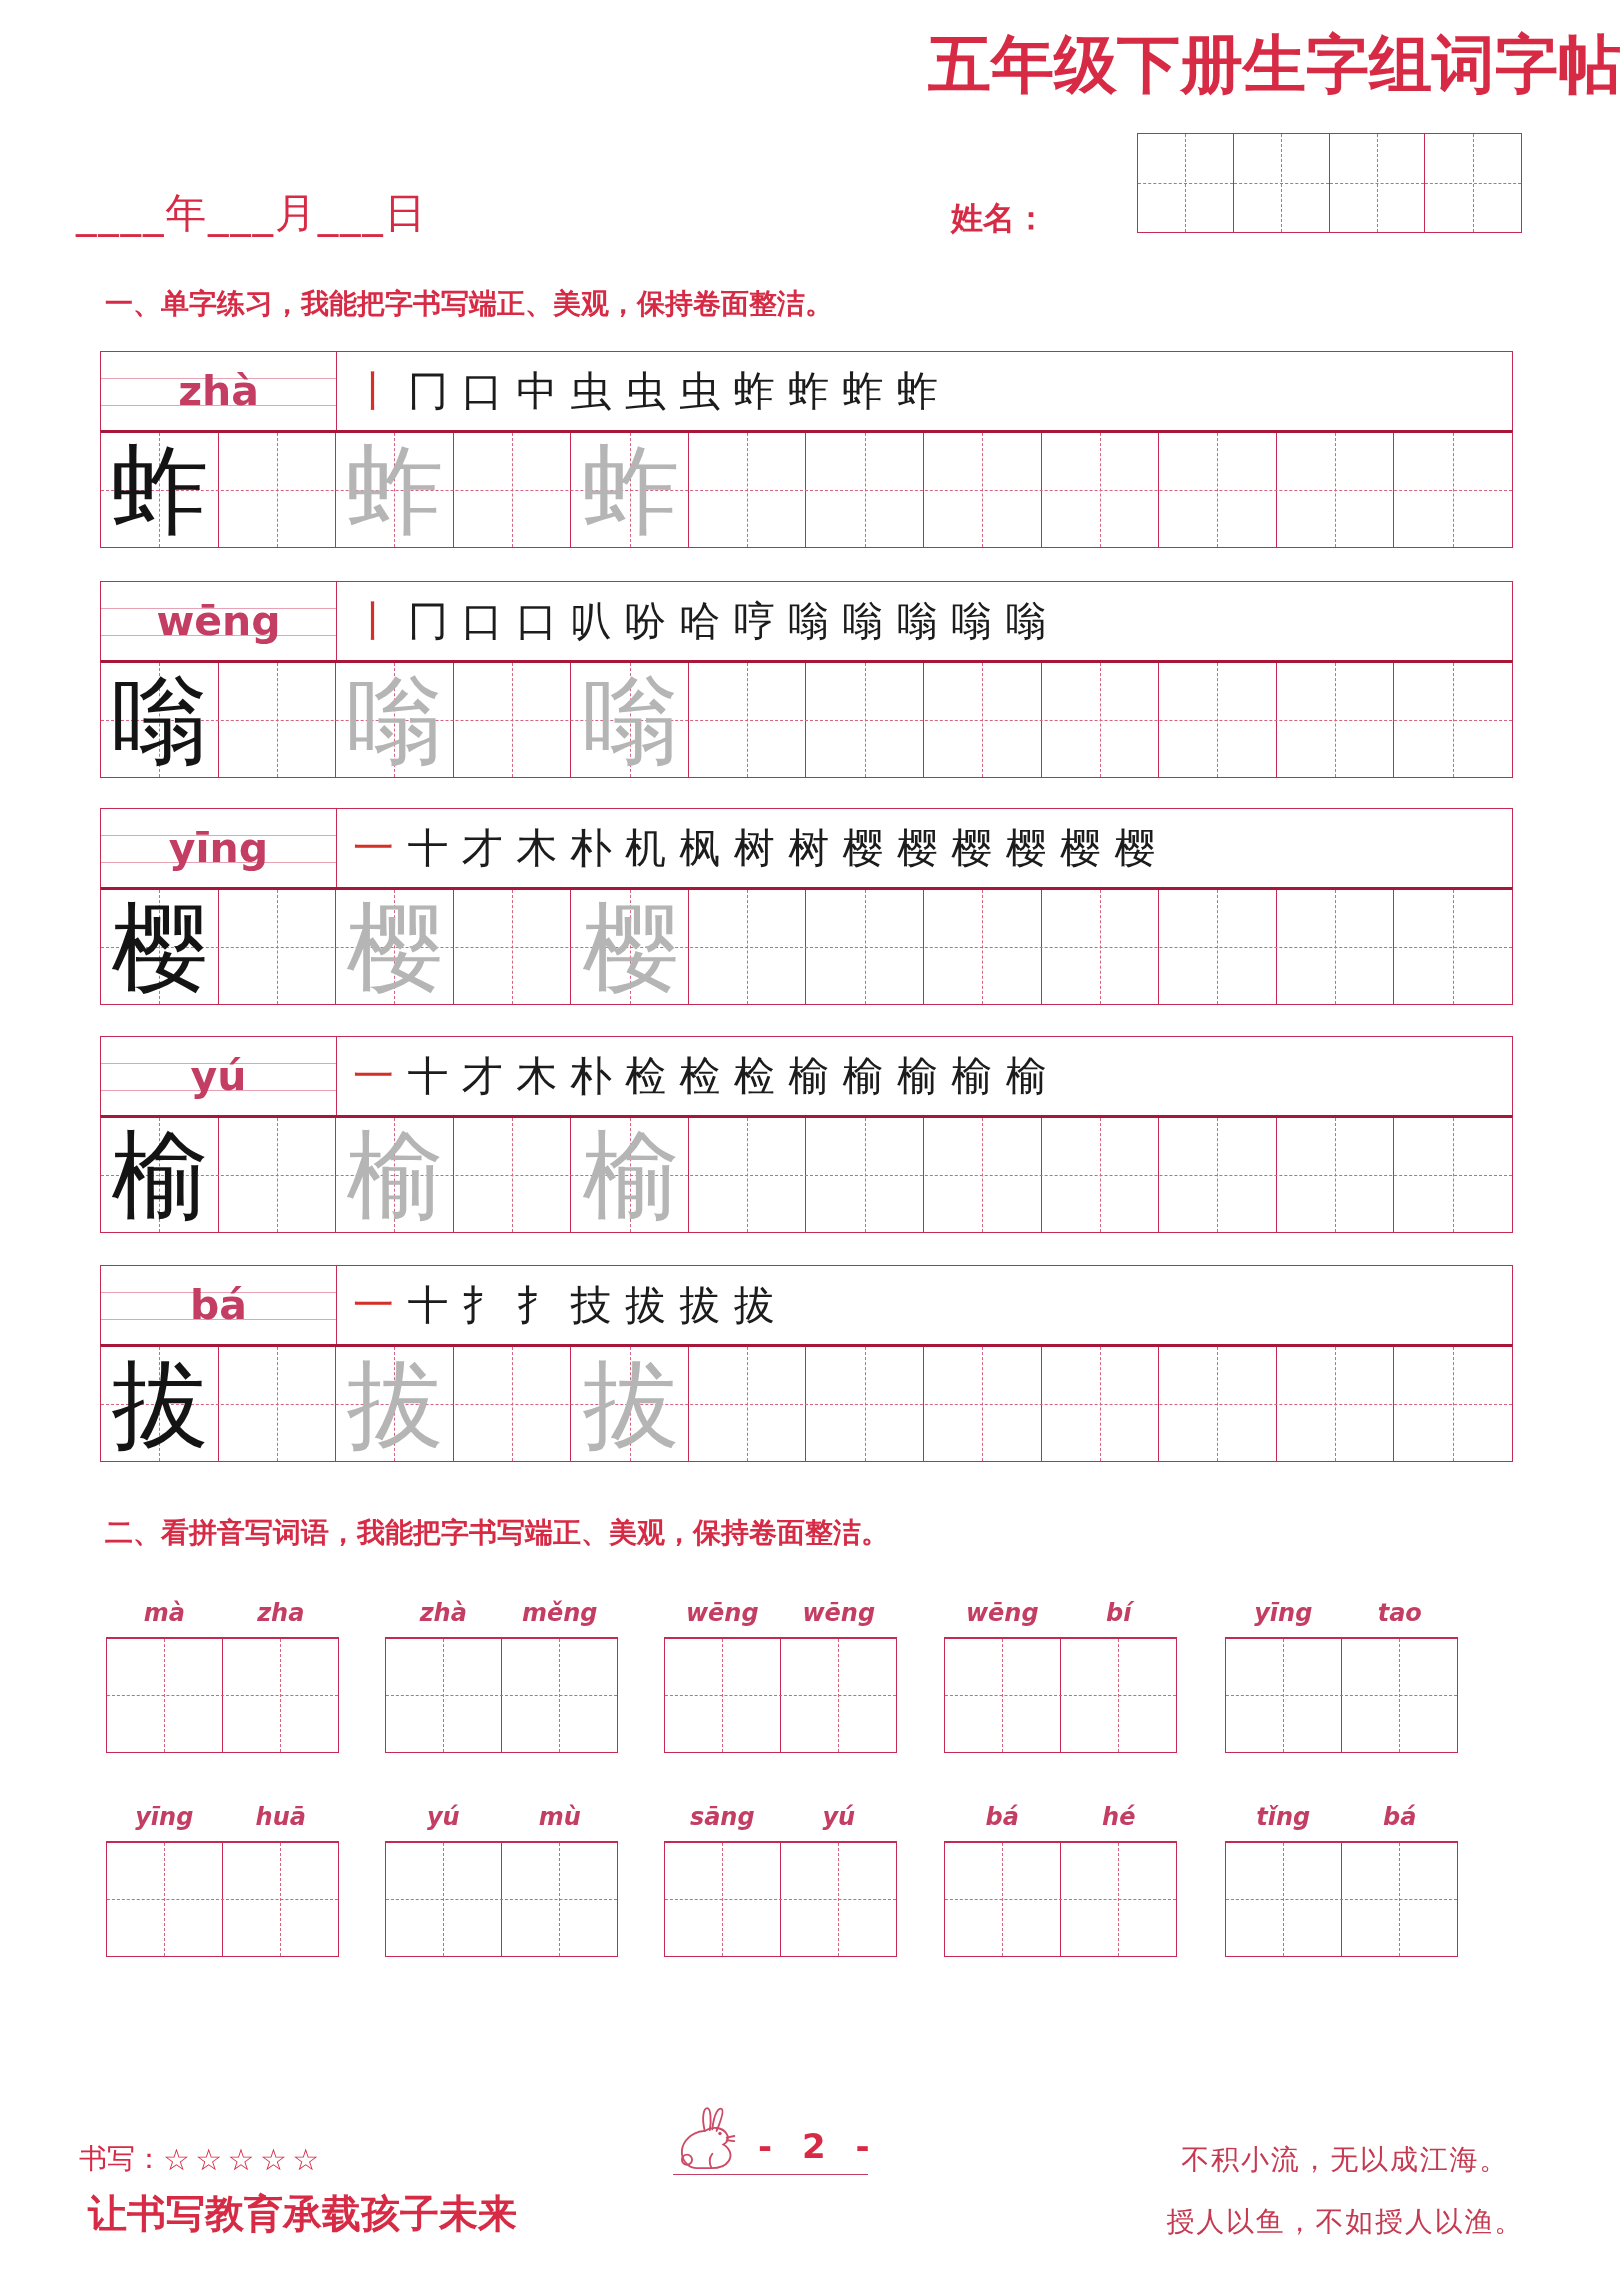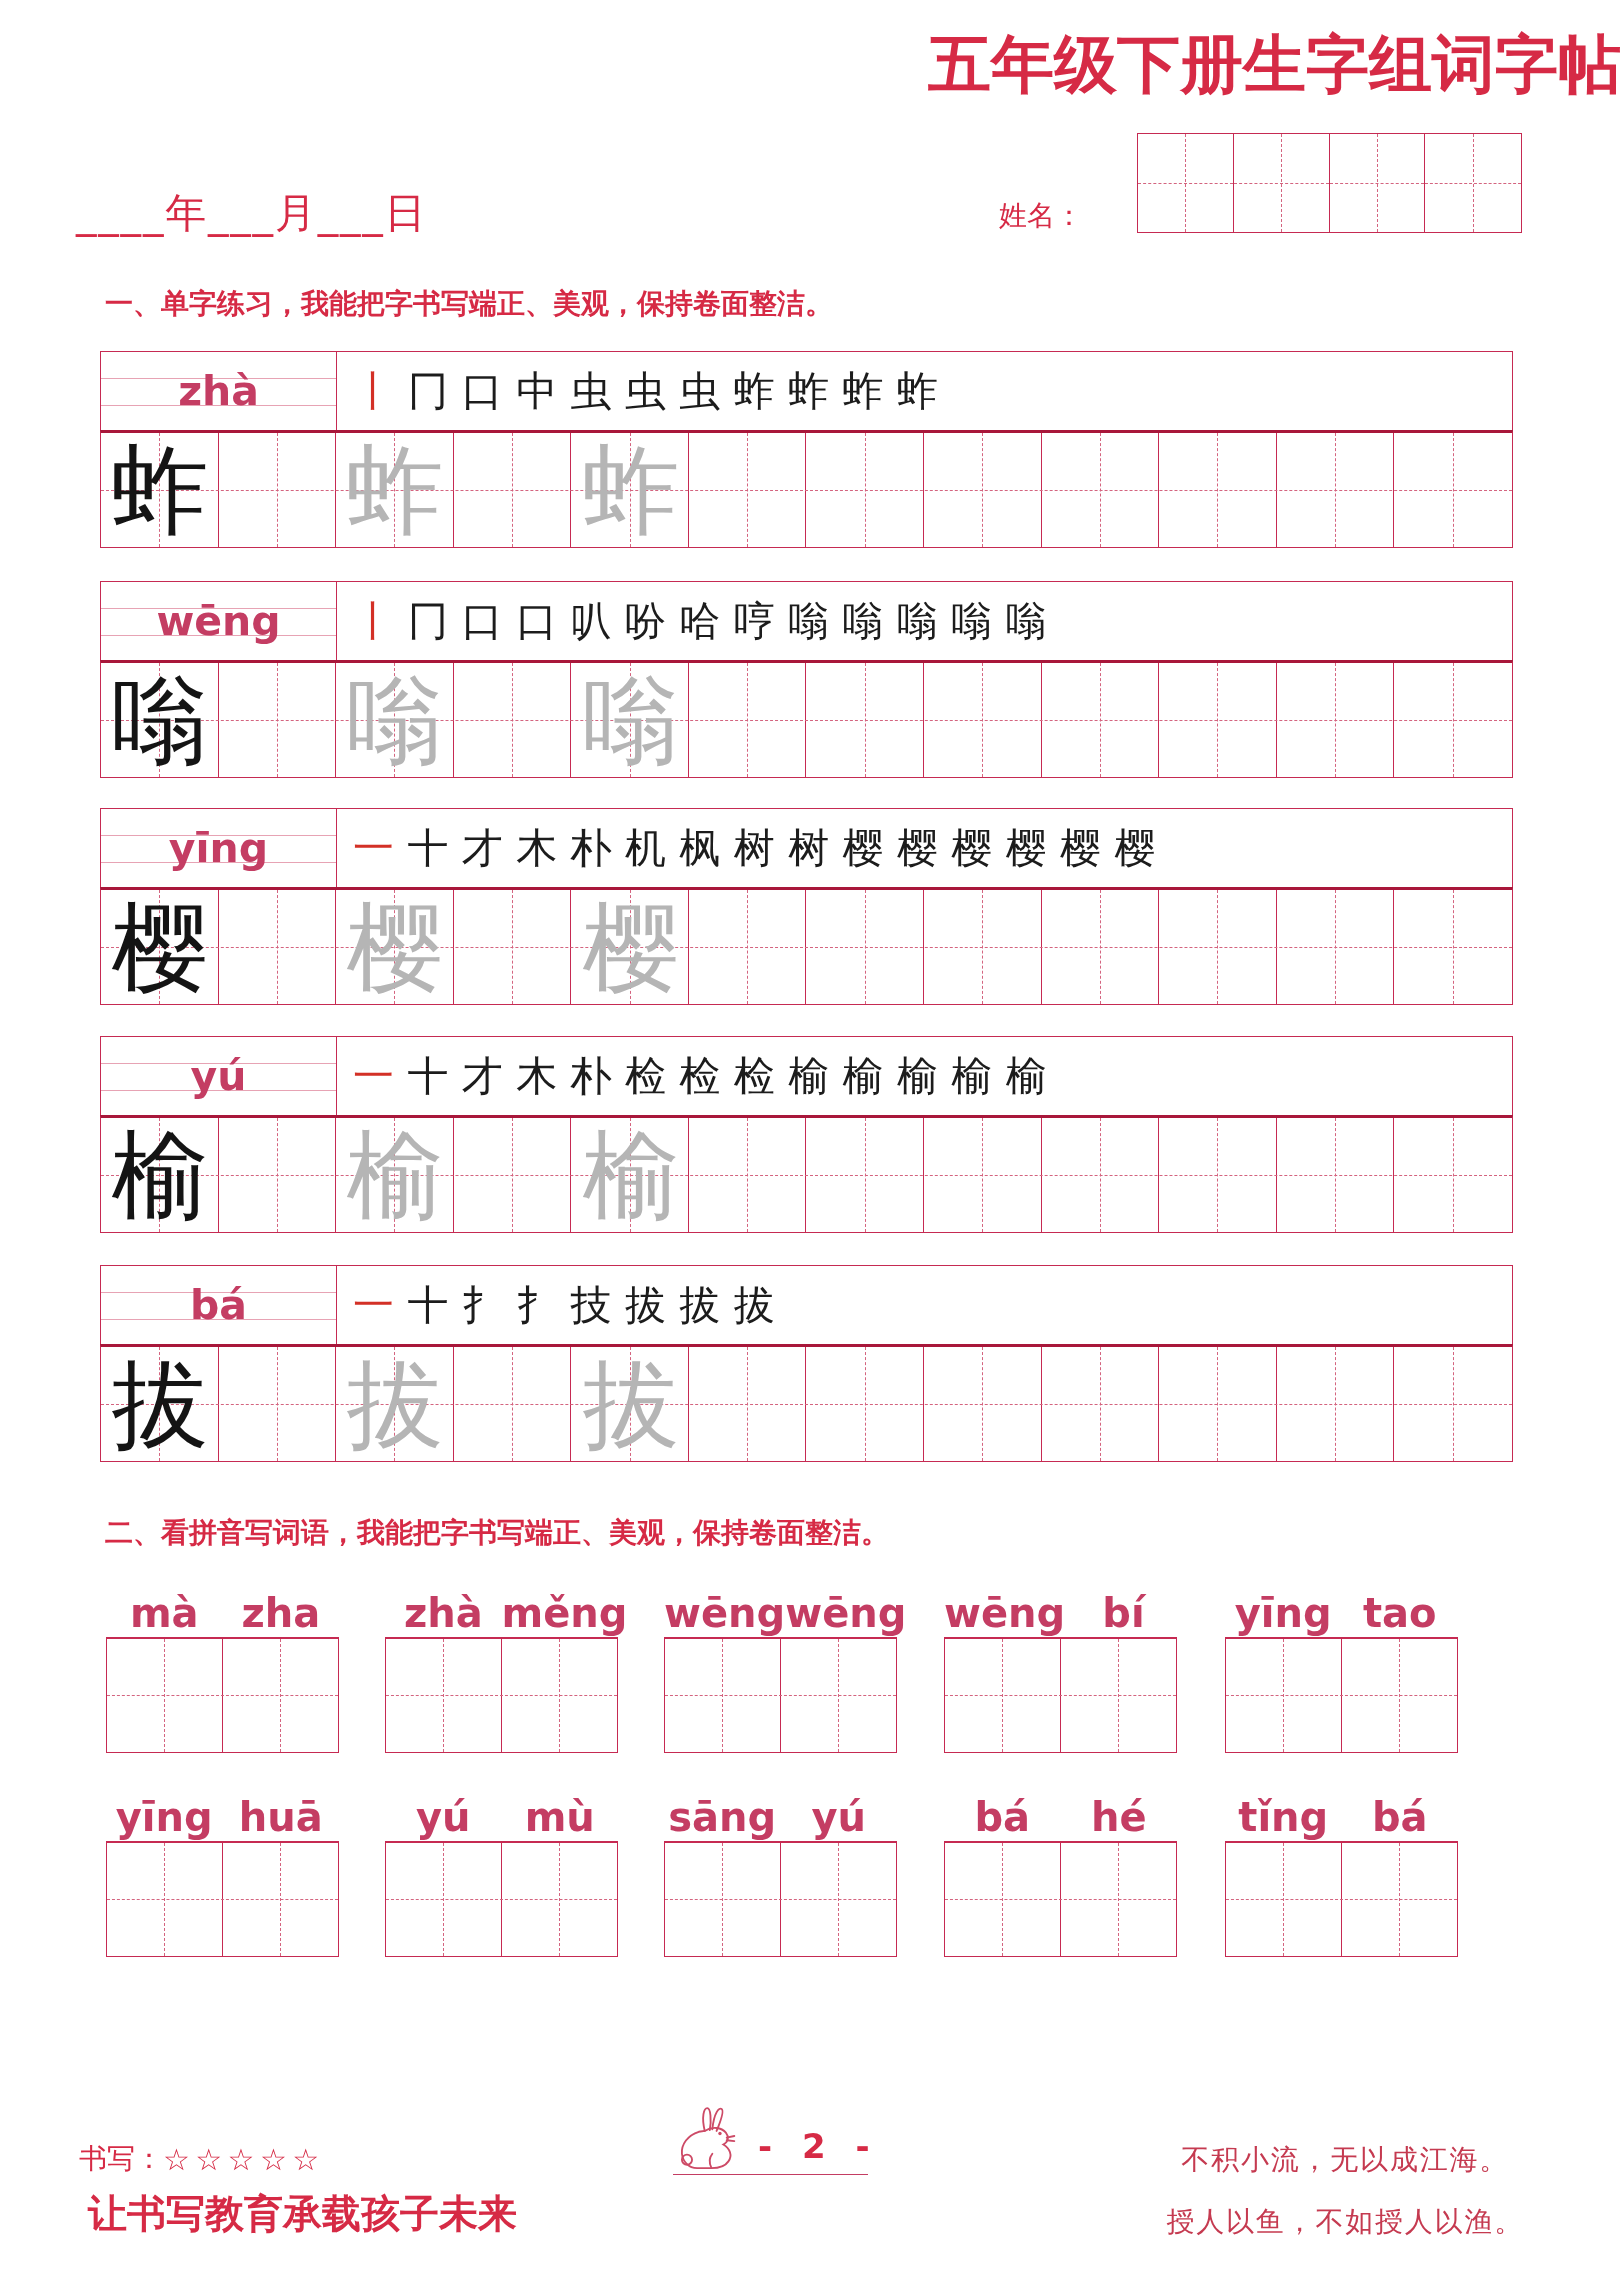--- a/index.html
+++ b/index.html
@@ -16,21 +16,21 @@
   html,body{background:#fff;}
   body{
     width:1621px;height:2293px;position:relative;overflow:hidden;
     font-family:"DejaVu Sans","Liberation Sans",sans-serif;
   }
   .abs{position:absolute;}
 
   
   .title{left:0;right:0;top:22px;text-align:right;font-size:63px;font-weight:700;color:var(--red);}
   .dateline{left:76px;top:186px;font-size:41px;color:var(--red);letter-spacing:1.8px;}
-  .name-label{left:999px;top:197px;font-size:28px;color:var(--red);}
+  .name-label{left:951px;top:197px;font-size:32px;color:var(--red);font-weight:bold;}
   .name-grid{left:1137px;top:133px;width:385px;height:100px;border:1.8px solid var(--line);display:flex;}
   .ncell{flex:0 0 25%;position:relative;border-right:1.8px solid var(--line);}
   .ncell:last-child{border-right:none;}
   .ncell::before{content:"";position:absolute;top:0;bottom:0;left:50%;border-left:1.3px dashed var(--dash);}
   .ncell::after{content:"";position:absolute;left:0;right:0;top:50%;border-top:1.3px dashed var(--dash);}
 
   
   .heading{left:105px;font-size:28px;font-weight:700;color:var(--red);}
 
   
@@ -51,21 +51,21 @@
   .ch{position:absolute;top:50%;transform:translate(-50%,-50%);font-size:97px;line-height:1;z-index:2;
       font-family:"DejaVu Serif","Liberation Serif",serif;}
   .ch.black{color:var(--ink);left:59px;}
   .ch.g1{color:var(--gray);left:294px;}
   .ch.g2{color:var(--gray);left:530px;}
 
   
   .wrow{position:absolute;left:0;top:0;width:1621px;}
   .wgroup{position:absolute;width:233px;}
   .wpinyin{display:flex;height:39px;}
-  .wpinyin span{flex:0 0 50%;text-align:center;font-size:40px;color:var(--rose);font-weight:600;line-height:39px;}
+  .wpinyin span{flex:0 0 50%;text-align:center;font-size:24px;color:var(--rose);font-weight:600;line-height:39px;font-style:italic;}
   .wbox{position:relative;margin-top:3.6px;height:116px;border:1.8px solid var(--line);border-top:2.7px solid var(--line);display:flex;background:#fff;}
   .wcell{flex:0 0 50%;position:relative;}
   .wcell:first-child{border-right:1.8px solid var(--line);}
   .wcell::before{content:"";position:absolute;top:0;bottom:0;left:50%;border-left:1.3px dashed var(--dash);}
   .wbox::after{content:"";position:absolute;left:0;right:0;top:50%;border-top:1.8px dashed var(--dash);}
 
   
   .rating{left:79px;top:2140px;font-size:28px;color:var(--red);}
   .rating .stars{letter-spacing:5.4px;font-size:30px;vertical-align:-1.8px;}
   .slogan{left:77px;top:2187px;font-size:39px;font-weight:700;color:var(--red);margin-left:11px;}

